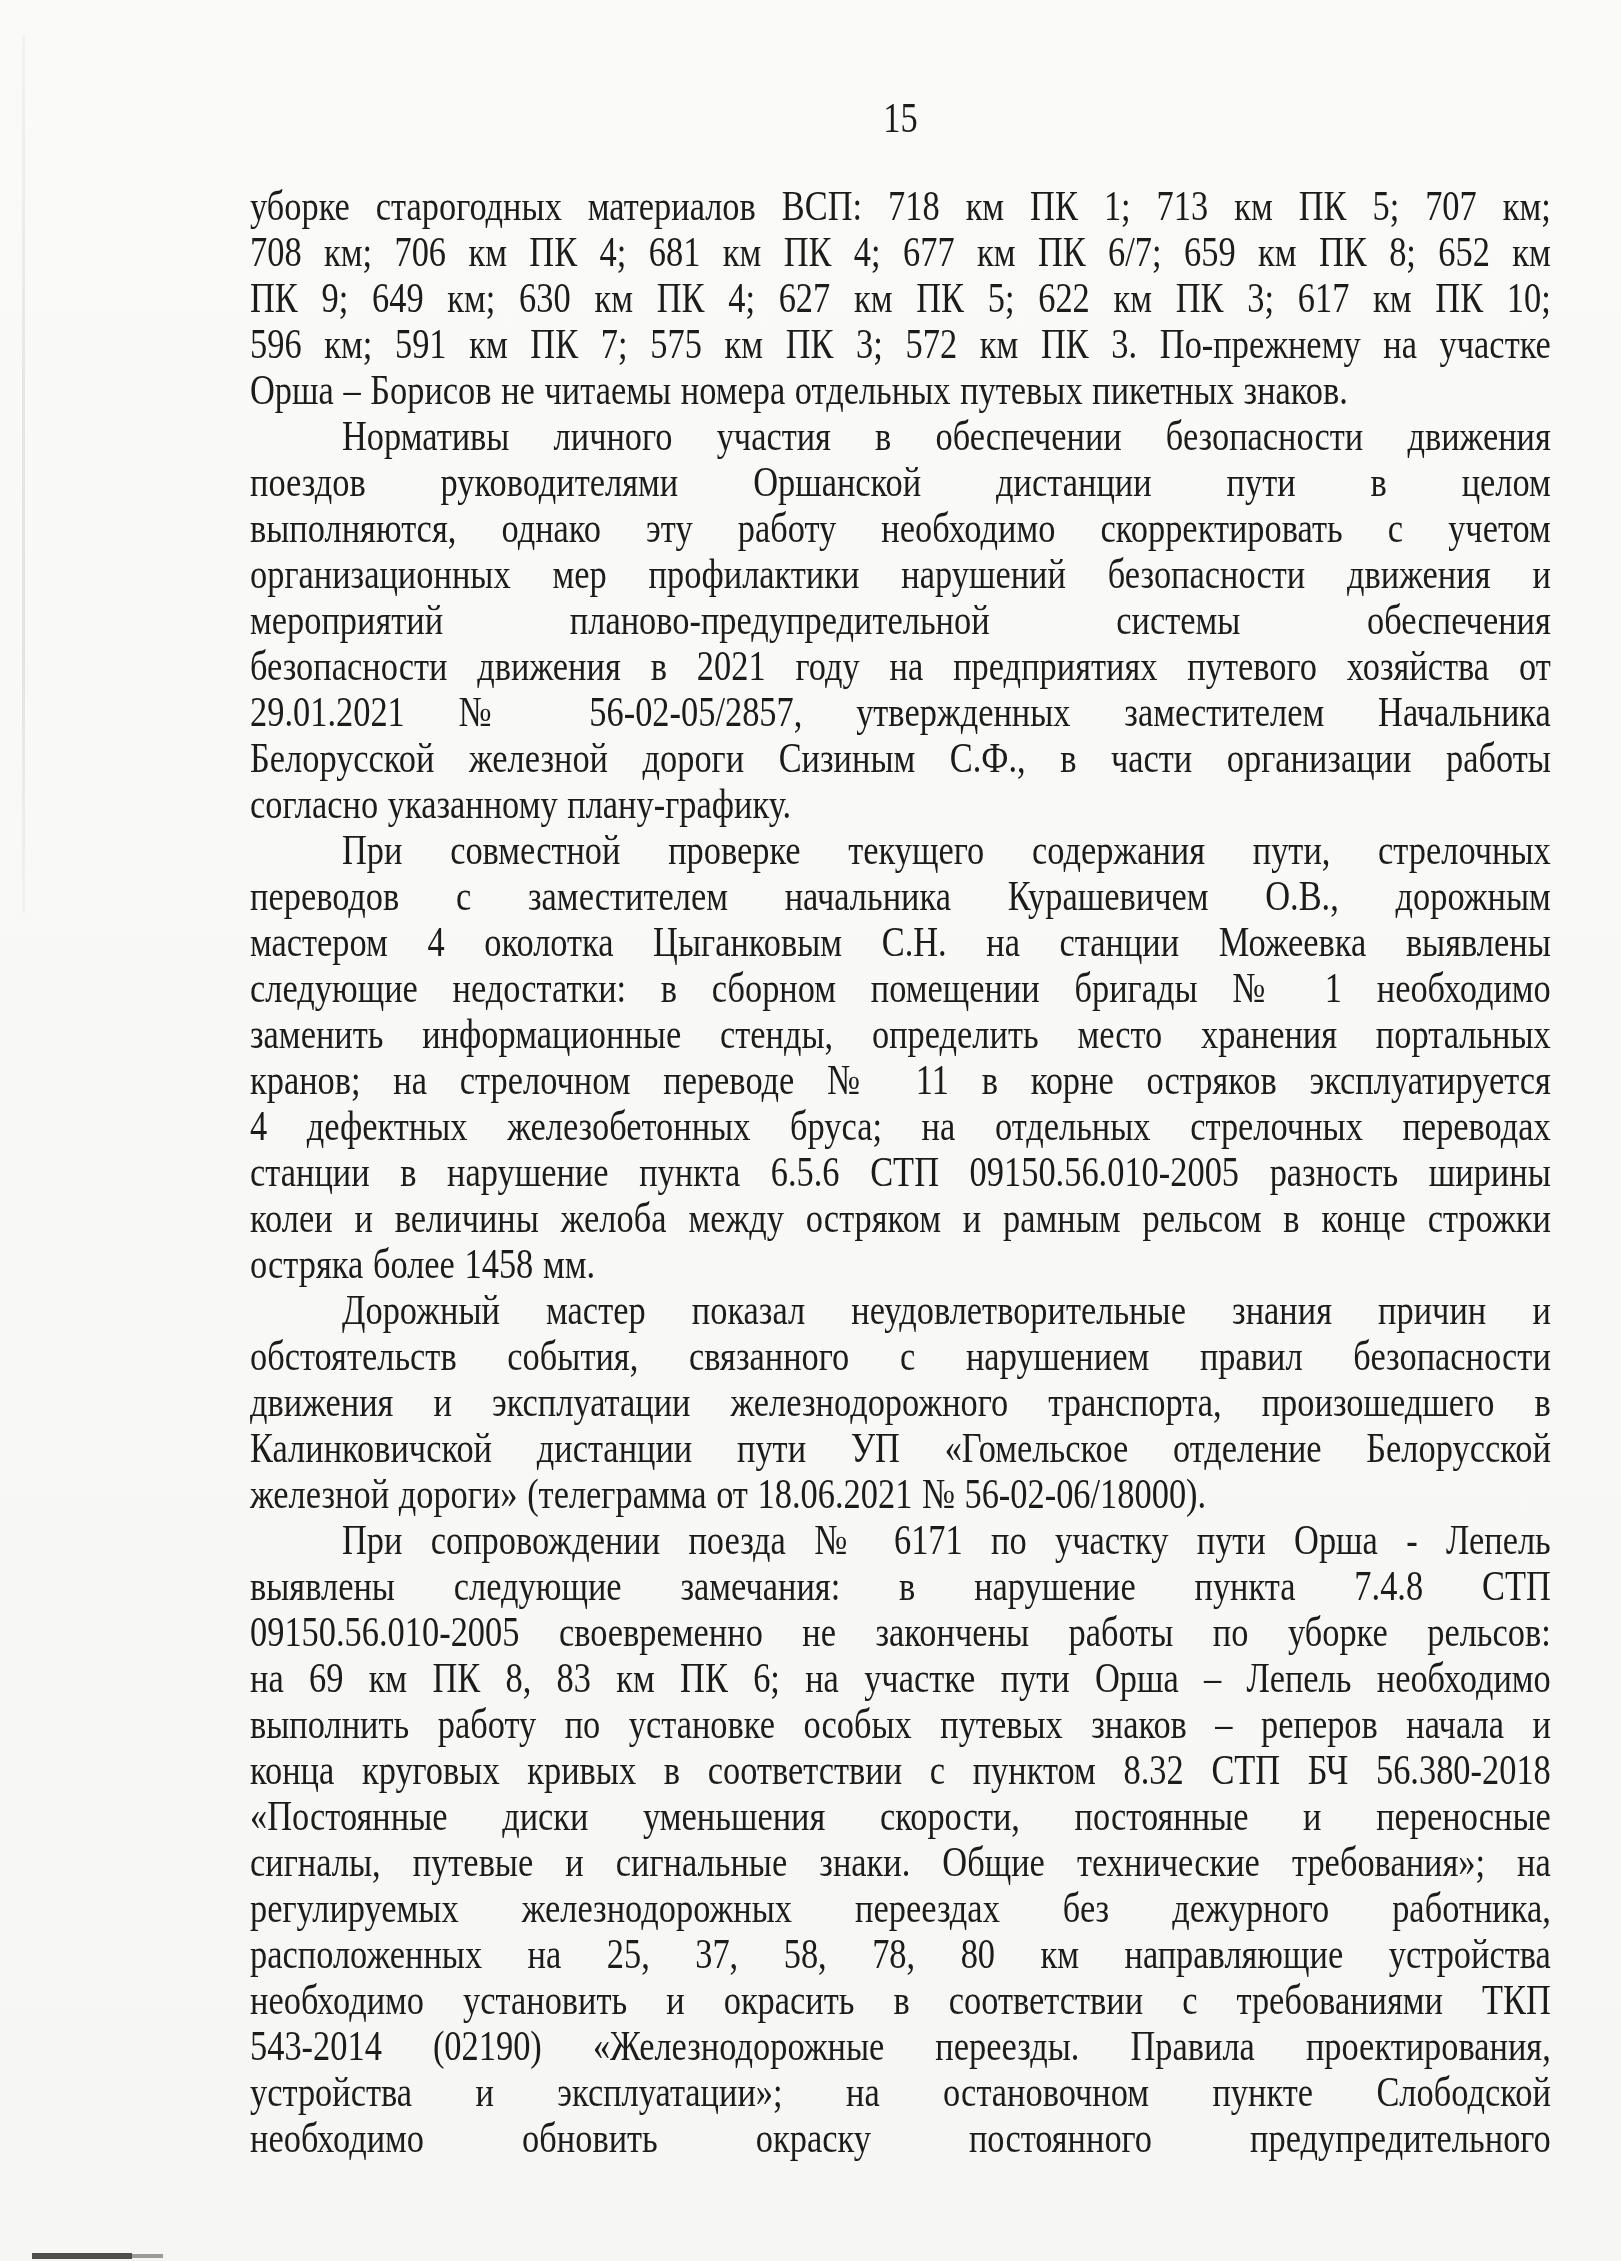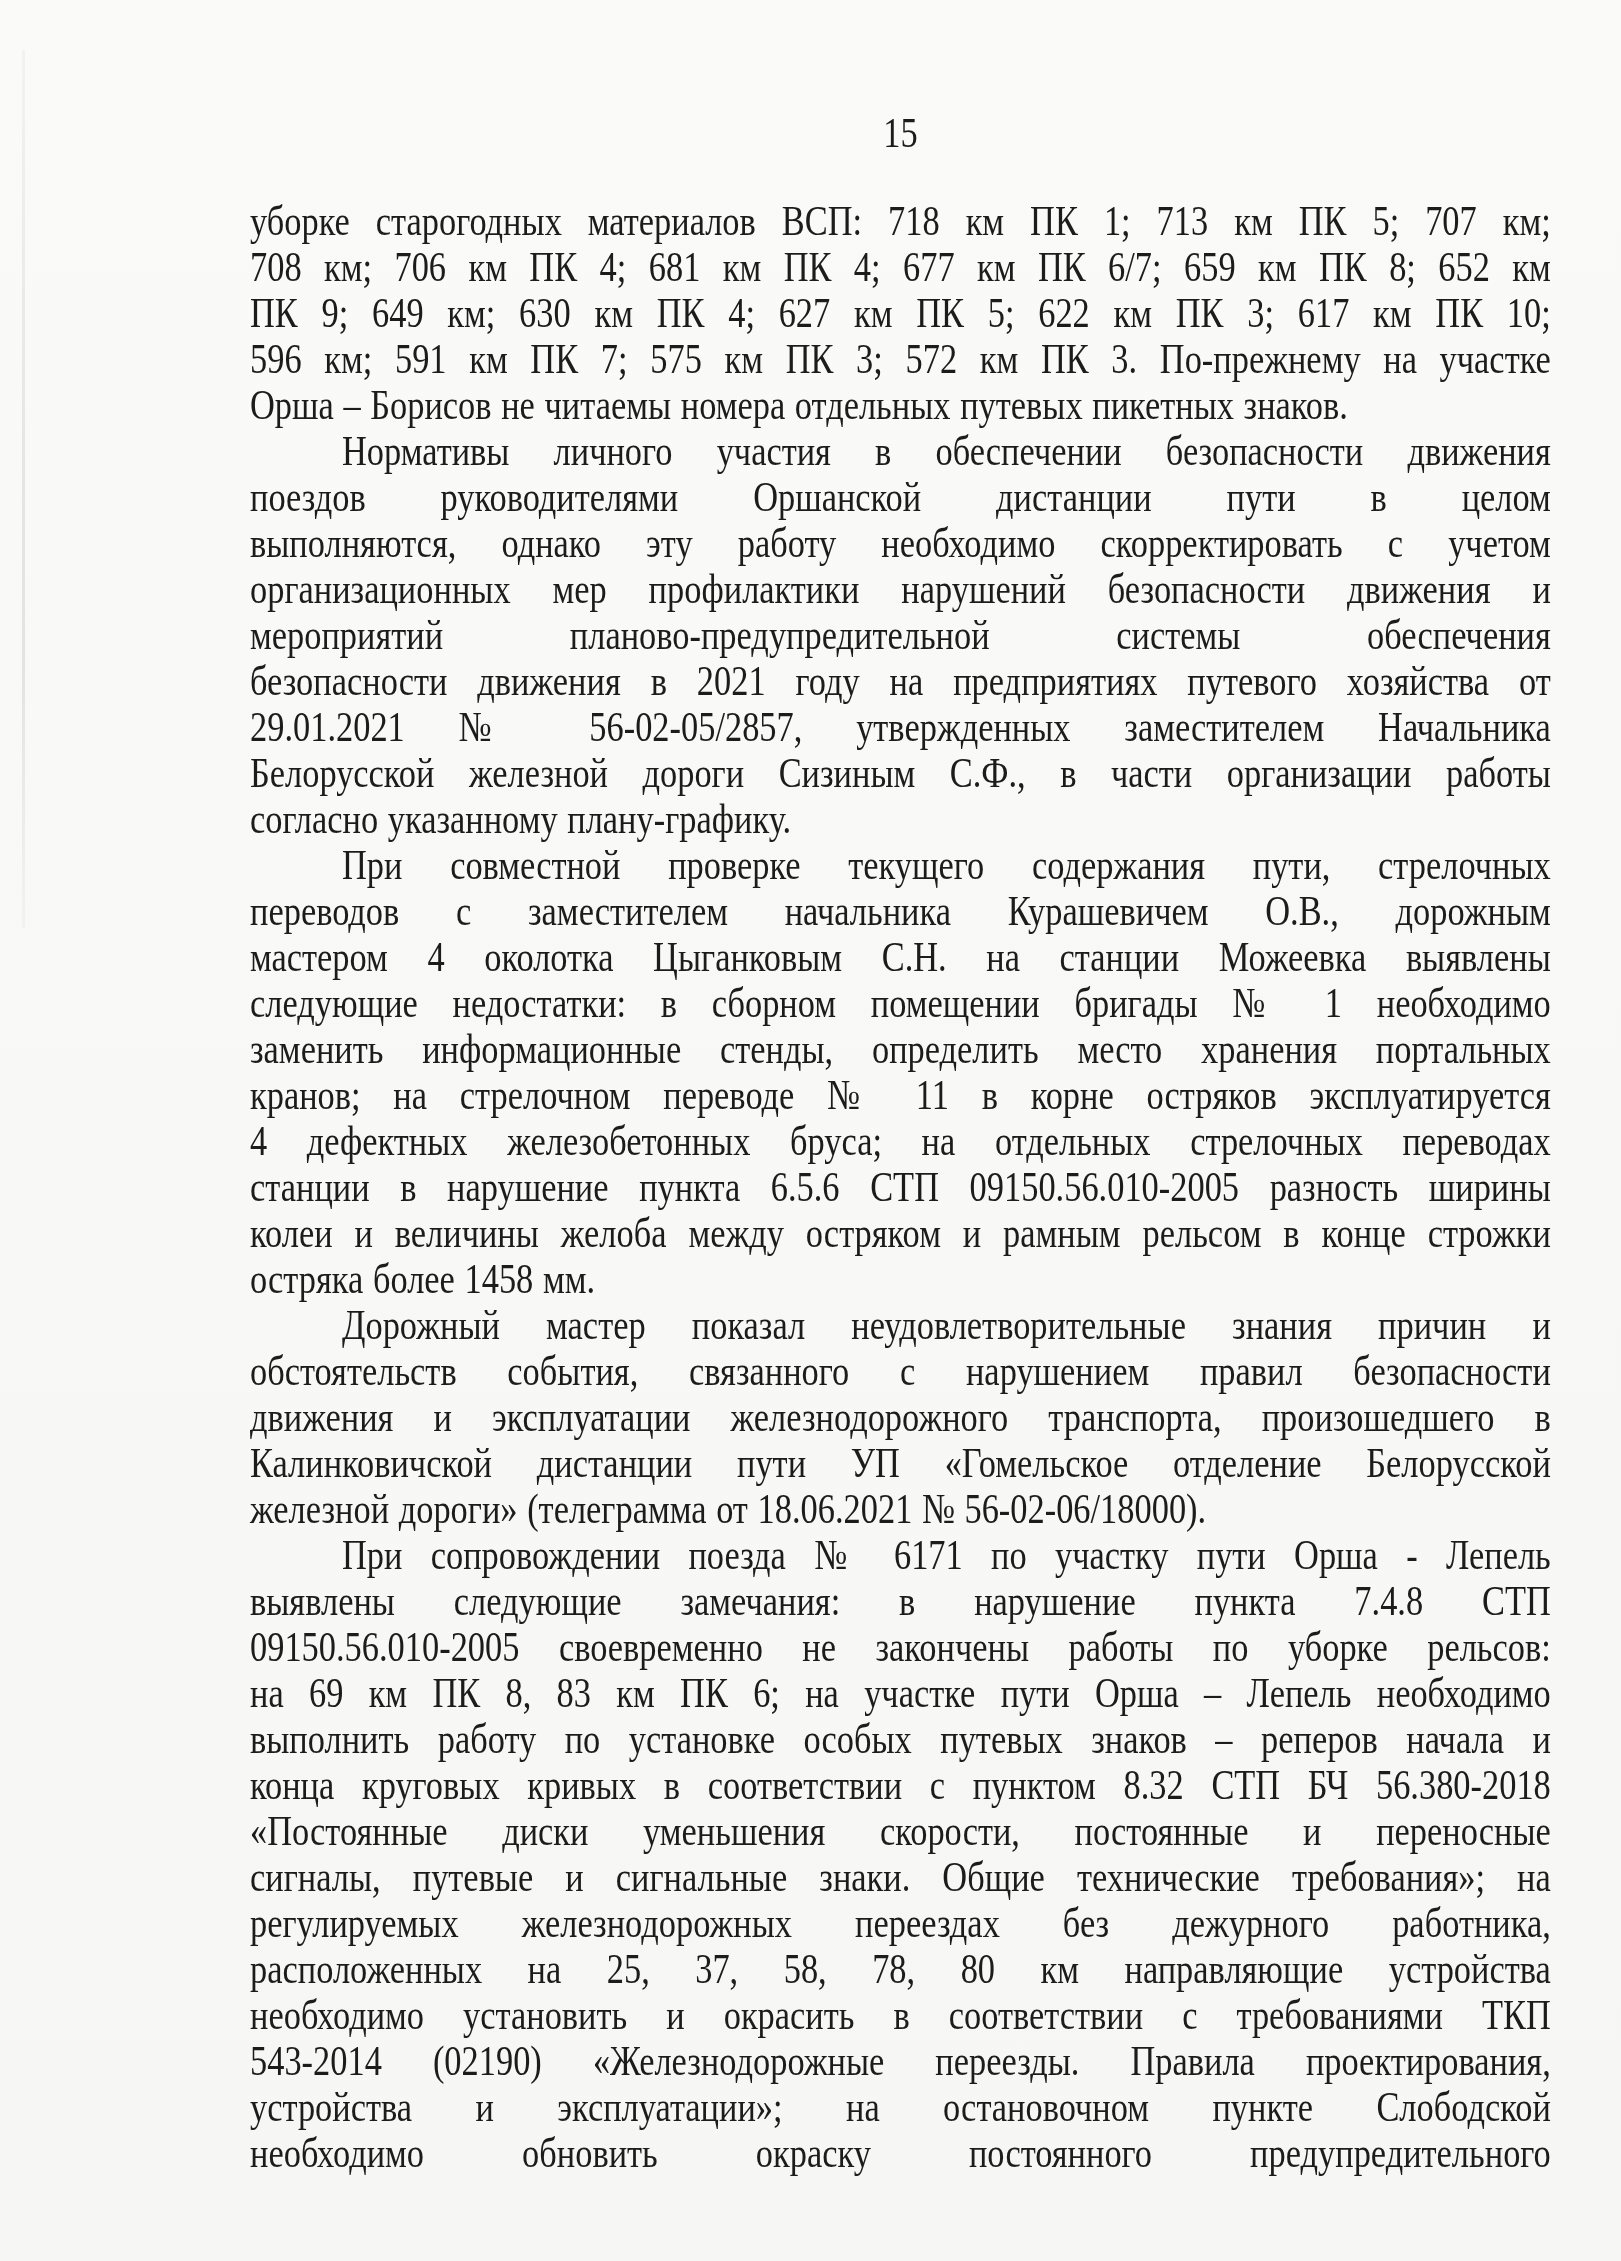--- a/index.html
+++ b/index.html
@@ -11,21 +11,20 @@
     height: 2261px;
     position: relative;
     overflow: hidden;
     background: linear-gradient(180deg, #fafaf8 0%, #f8f8f6 55%, #f6f6f4 100%);
     font-family: "Liberation Serif", "DejaVu Serif", serif;
     color: #1c1c1c;
   }
   .page {
     position: absolute;
     inset: 0;
-    margin-top: 15px;
   }
   
   .textcol {
     position: absolute;
     left: 250px;
     top: 95px;
     width: 1626px;
     transform: scaleX(0.8);
     transform-origin: 0 0;
     font-size: 43px;

